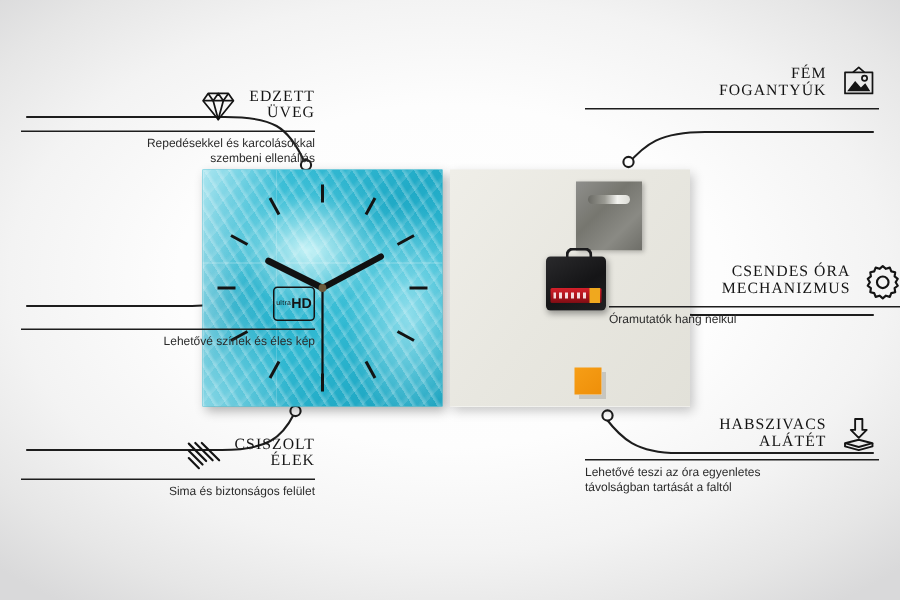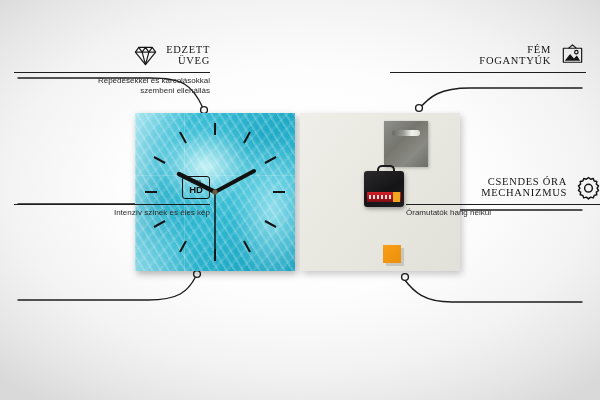--- a/index.html
+++ b/index.html
@@ -160,21 +160,21 @@
   }
   .feature.left { text-align: right; }
   .feature.right { text-align: left; }
 
   .feature-head {
     display: flex;
     align-items: center;
     gap: 7px;
     height: 30px;
   }
-  .feature.left .feature-head { justify-content: flex-end; }
+  .feature.left .feature-head { justify-content: flex-end; margin-top: 15px; }
   .feature.right .feature-head { justify-content: flex-start; }
   .feature.left .feature-head { flex-direction: row; }
   .feature.right .feature-head { flex-direction: row-reverse; justify-content: flex-start; }
 
   .feature-icon {
     flex: 0 0 auto;
     width: 28px;
     height: 28px;
     display: flex;
     align-items: center;
@@ -205,21 +205,20 @@
     color: #2b2b2b;
     white-space: pre-line;
   }
 
   .hd-badge {
     width: 26px;
     height: 21px;
     border: 1.2px solid #141414;
     border-radius: 3px;
     display: flex;
-    flex-direction: column;
     align-items: center;
     justify-content: center;
     line-height: 1;
   }
   .hd-badge .ultra {
     font-family: "Liberation Sans", sans-serif;
     font-size: 4.6px;
     letter-spacing: 0.2px;
     color: #141414;
   }
@@ -324,23 +323,40 @@
   <div class="feature left" style="left:14px; top:172px;">
     <div class="feature-head">
       <span class="feature-icon">
         <span class="hd-badge">
           <span class="ultra">ultra</span>
           <span class="hd">HD</span>
         </span>
       </span>
     </div>
     <div class="feature-rule"></div>
-    <div class="feature-desc">Intenzív színek és éles kép</div>
-  </div>
-
+    <div class="feature-desc">Lehetővé színek és éles kép</div>
+  </div>
+
+  <div class="feature left" style="left:14px; top:272px;">
+    <div class="feature-head">
+      <span class="feature-icon">
+        <svg viewBox="0 0 28 28" width="27" height="27" fill="none" stroke="#141414" stroke-width="1.5" stroke-linecap="round">
+          <path d="M4 7 L16 19"></path>
+          <path d="M4 12 L13.5 21.5"></path>
+          <path d="M4 17 L11 24"></path>
+          <path d="M8.5 6.5 L20.5 18.5"></path>
+          <path d="M13 6.5 L25 18.5"></path>
+        </svg>
+      </span>
+      <span class="feature-title">CSISZOLT
+ÉLEK</span>
+    </div>
+    <div class="feature-rule"></div>
+    <div class="feature-desc">Sima és biztonságos felület</div>
+  </div>
 
   <div class="feature right" style="left:390px; top:40px;">
     <div class="feature-head">
       <span class="feature-icon">
         <svg viewBox="0 0 28 28" width="27" height="27" fill="none" stroke="#141414" stroke-width="1.2" stroke-linejoin="round">
           <path d="M10 6.5 L14 3 L18 6.5"></path>
           <rect x="4.5" y="6.5" width="19" height="14.5"></rect>
           <path d="M6 19.5 L11.5 12.5 L15.5 17 L18.5 14 L22 19.5 Z" fill="#141414" stroke="none"></path>
           <circle cx="18" cy="10.5" r="1.8"></circle>
         </svg>
@@ -359,14 +375,30 @@
           <circle cx="14" cy="14.7" r="4"></circle>
         </svg>
       </span>
       <span class="feature-title">CSENDES ÓRA
 MECHANIZMUS</span>
     </div>
     <div class="feature-rule"></div>
     <div class="feature-desc">Óramutatók hang nélkül</div>
   </div>
 
+  <div class="feature right" style="left:390px; top:274px;">
+    <div class="feature-head">
+      <span class="feature-icon">
+        <svg viewBox="0 0 28 28" width="27" height="27" fill="none" stroke="#141414" stroke-width="1.3" stroke-linejoin="round">
+          <path d="M11.5 3.5 L16.5 3.5 L16.5 11 L19.5 11 L14 16.5 L8.5 11 L11.5 11 Z"></path>
+          <path d="M14 17.8 L23.5 20.2 L14 22.8 L4.5 20.2 Z"></path>
+          <path d="M4.5 20.2 L4.5 22.4 L14 25 L23.5 22.4 L23.5 20.2"></path>
+        </svg>
+      </span>
+      <span class="feature-title">HABSZIVACS
+ALÁTÉT</span>
+    </div>
+    <div class="feature-rule"></div>
+    <div class="feature-desc">Lehetővé teszi az óra egyenletes
+távolságban tartását a faltól</div>
+  </div>
 
 </div>
 
 </body></html>

